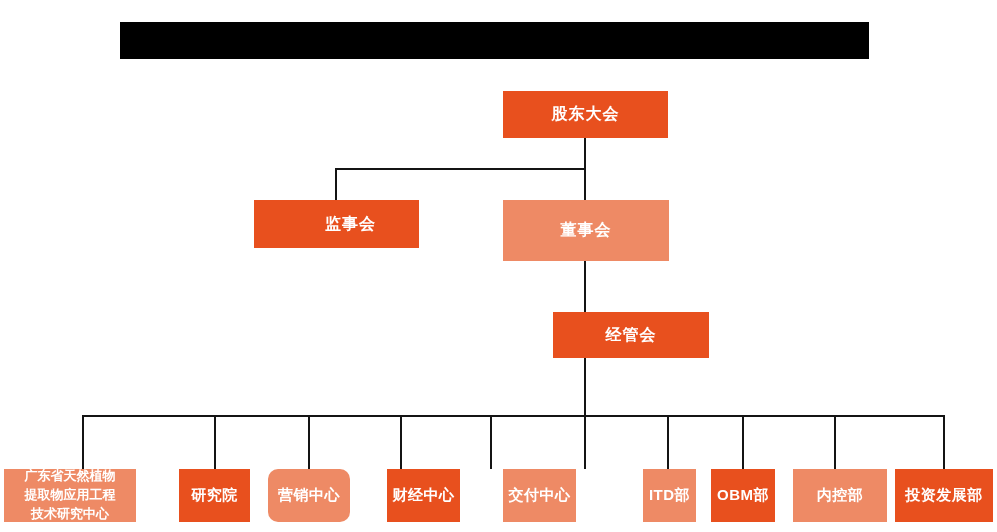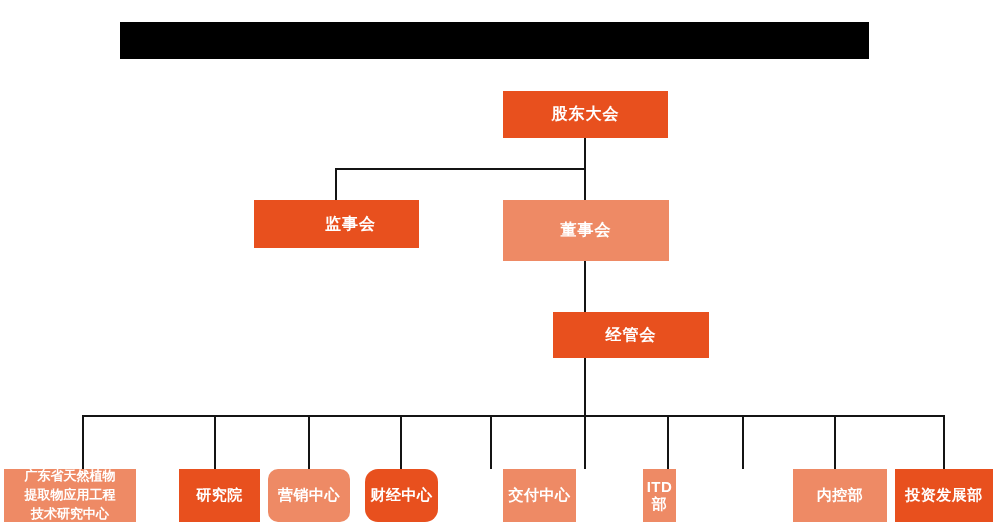--- a/index.html
+++ b/index.html
@@ -35,26 +35,26 @@
   .node.dark{background:var(--primary);}
   .node.light{background:var(--secondary);}
   
   .n-root{left:503px;top:91px;width:165px;height:47px;font-family:Liberation Mono, monospace;}
   .n-supervisory{left:254px;top:200px;width:165px;height:48px;padding-left:28px;}
   .n-board{left:503px;top:200px;width:166px;height:61px;}
   .n-management{left:505px;top:312px;width:156px;height:46px;margin-left:48px;}
   
   .dept{top:469px;height:53px;font-size:15px;letter-spacing:0.5px;}
   .n-d0{left:4px;width:132px;font-size:13px;letter-spacing:0;line-height:1.45;padding:0 18px;}
-  .n-d1{left:179px;width:81px;}
+  .n-d1{left:179px;width:71px;}
   .n-d2{left:268px;width:82px;border-radius:10px;}
-  .n-d3{left:365px;width:73px;border-radius:13px;}
+  .n-d3{left:387px;width:73px;}
   .n-d4{left:455px;width:73px;margin-left:48px;}
   .n-d5{left:544px;width:83px;}
-  .n-d6{left:643px;width:33px;}
+  .n-d6{left:643px;width:53px;}
   .n-d7{left:711px;width:64px;}
   .n-d8{left:793px;width:94px;}
   .n-d9{left:895px;width:98px;}
   
   .line{position:absolute;background:var(--line);}
   .vline{width:2px;}
   .hline{height:2px;}
   .l-root-down{left:584px;top:138px;height:62px;}
   .l-branch-h{left:335px;top:168px;width:251px;}
   .l-branch-down{left:335px;top:168px;height:32px;}
@@ -111,18 +111,19 @@
 
   <div class="node light dept n-d2">营销中心</div>
 
   <div class="node dark dept n-d3">财经中心</div>
 
   <div class="node light dept n-d4">交付中心</div>
 
 
   <div class="node light dept n-d6">ITD部</div>
 
+  <div class="node dark dept n-d7">OBM部</div>
 
   <div class="node light dept n-d8">内控部</div>
 
   <div class="node dark dept n-d9">投资发展部</div>
 
 </div>
 
 </body></html>

